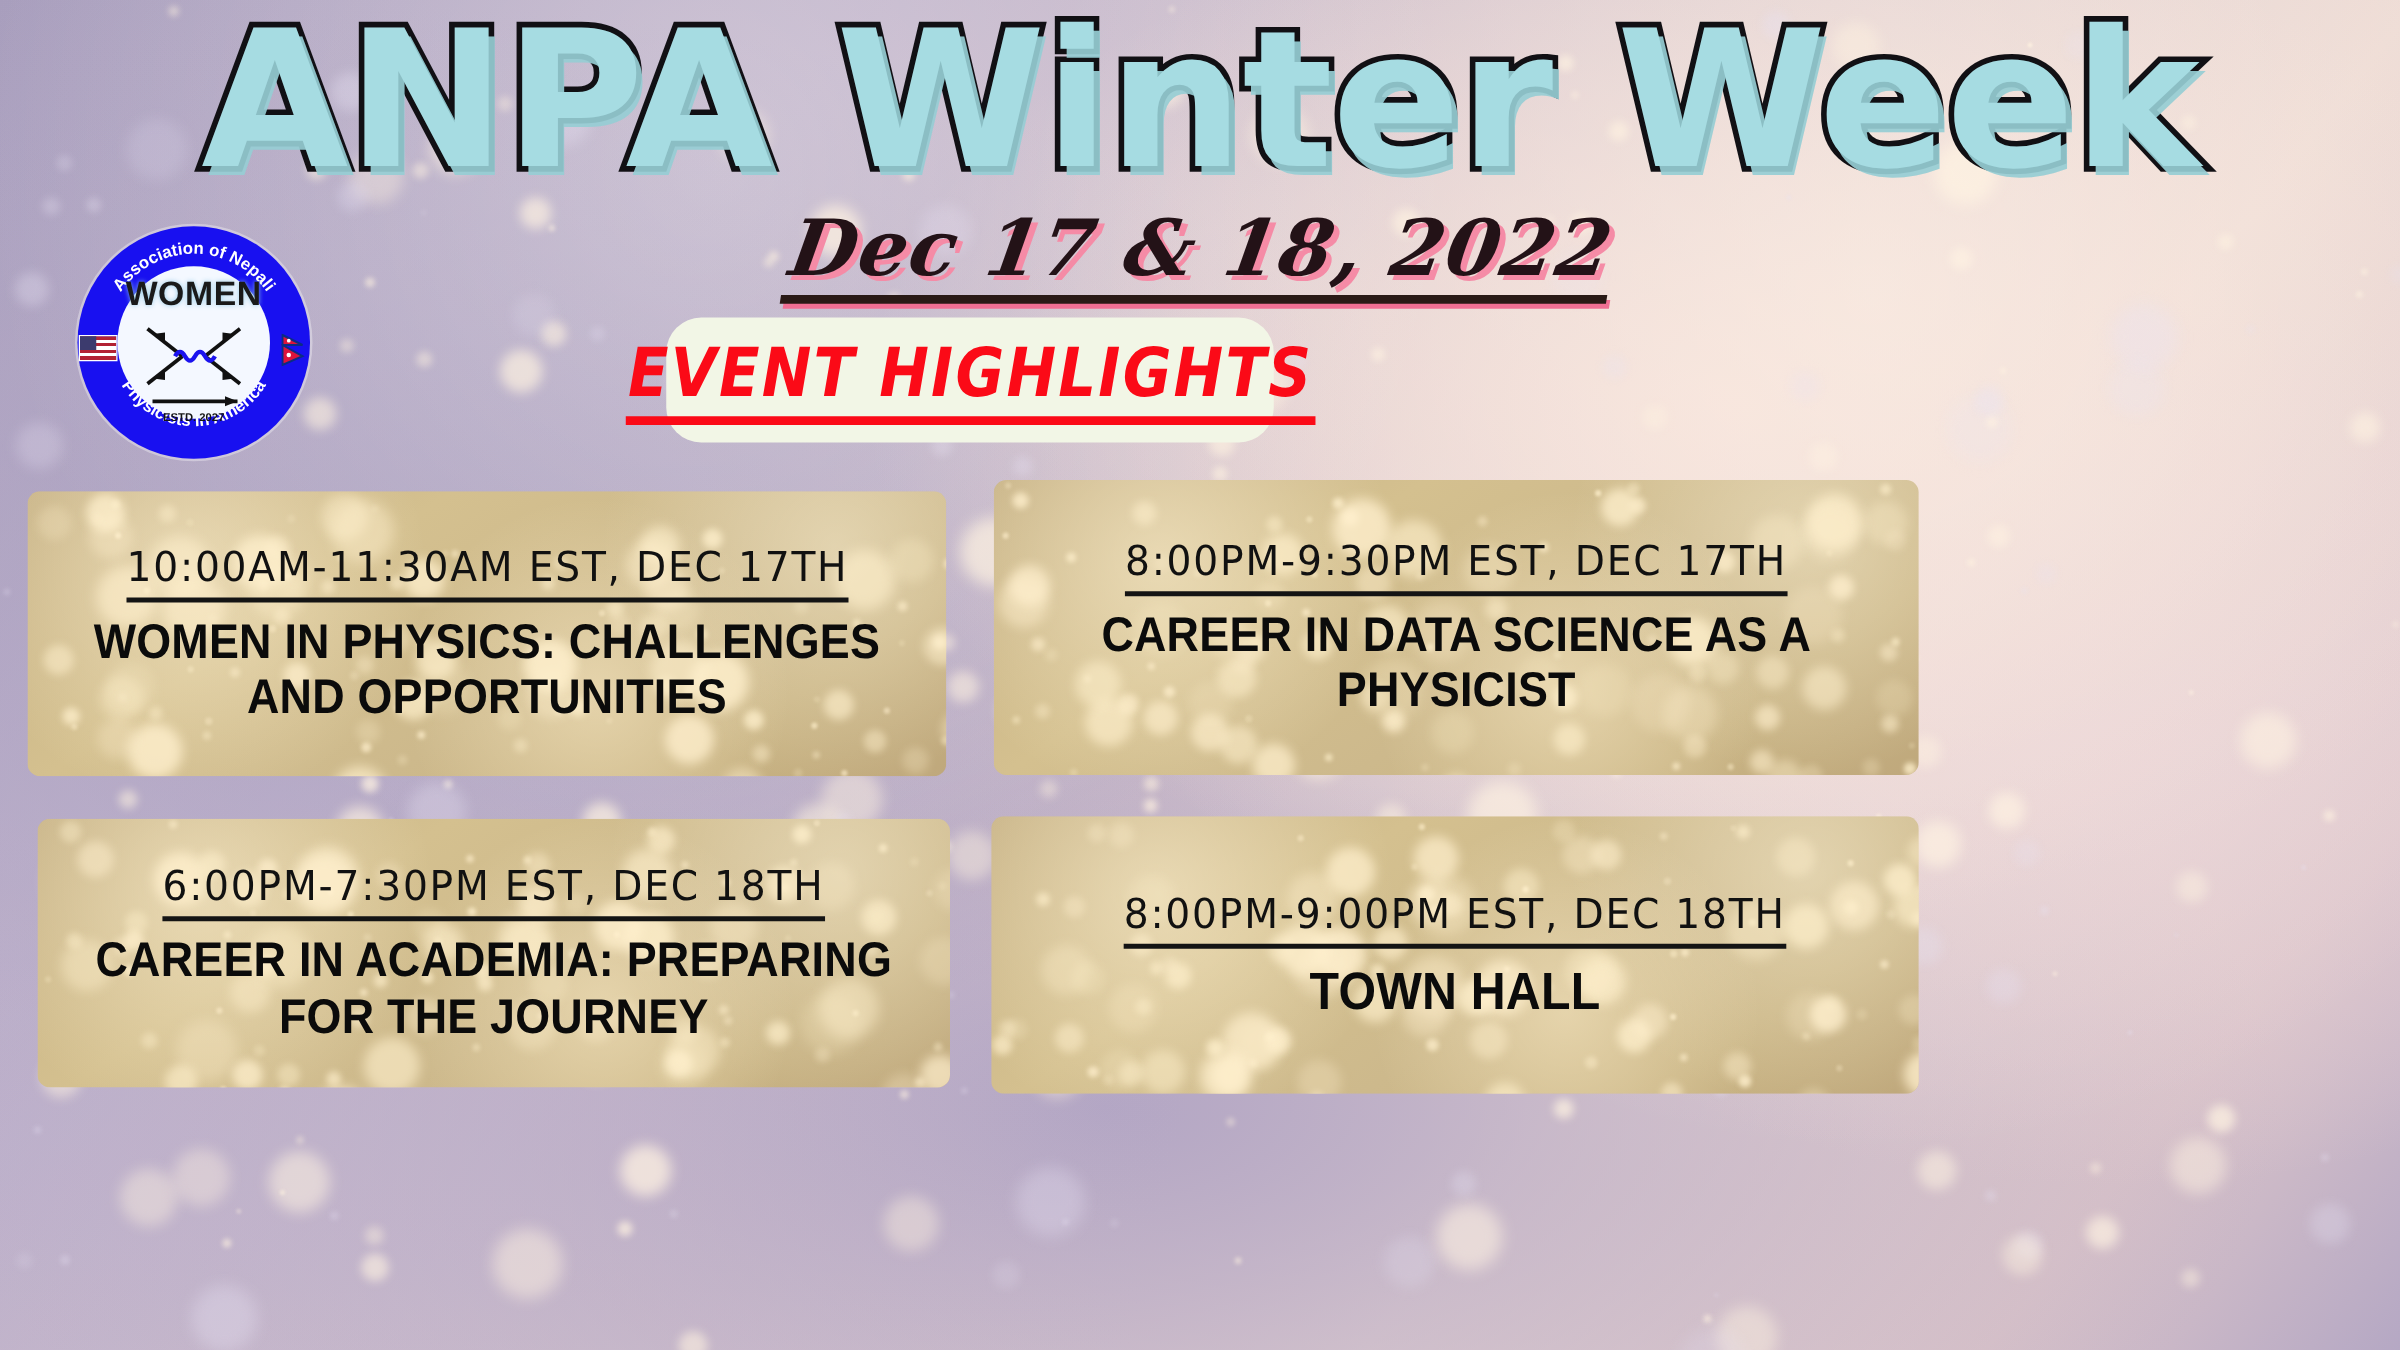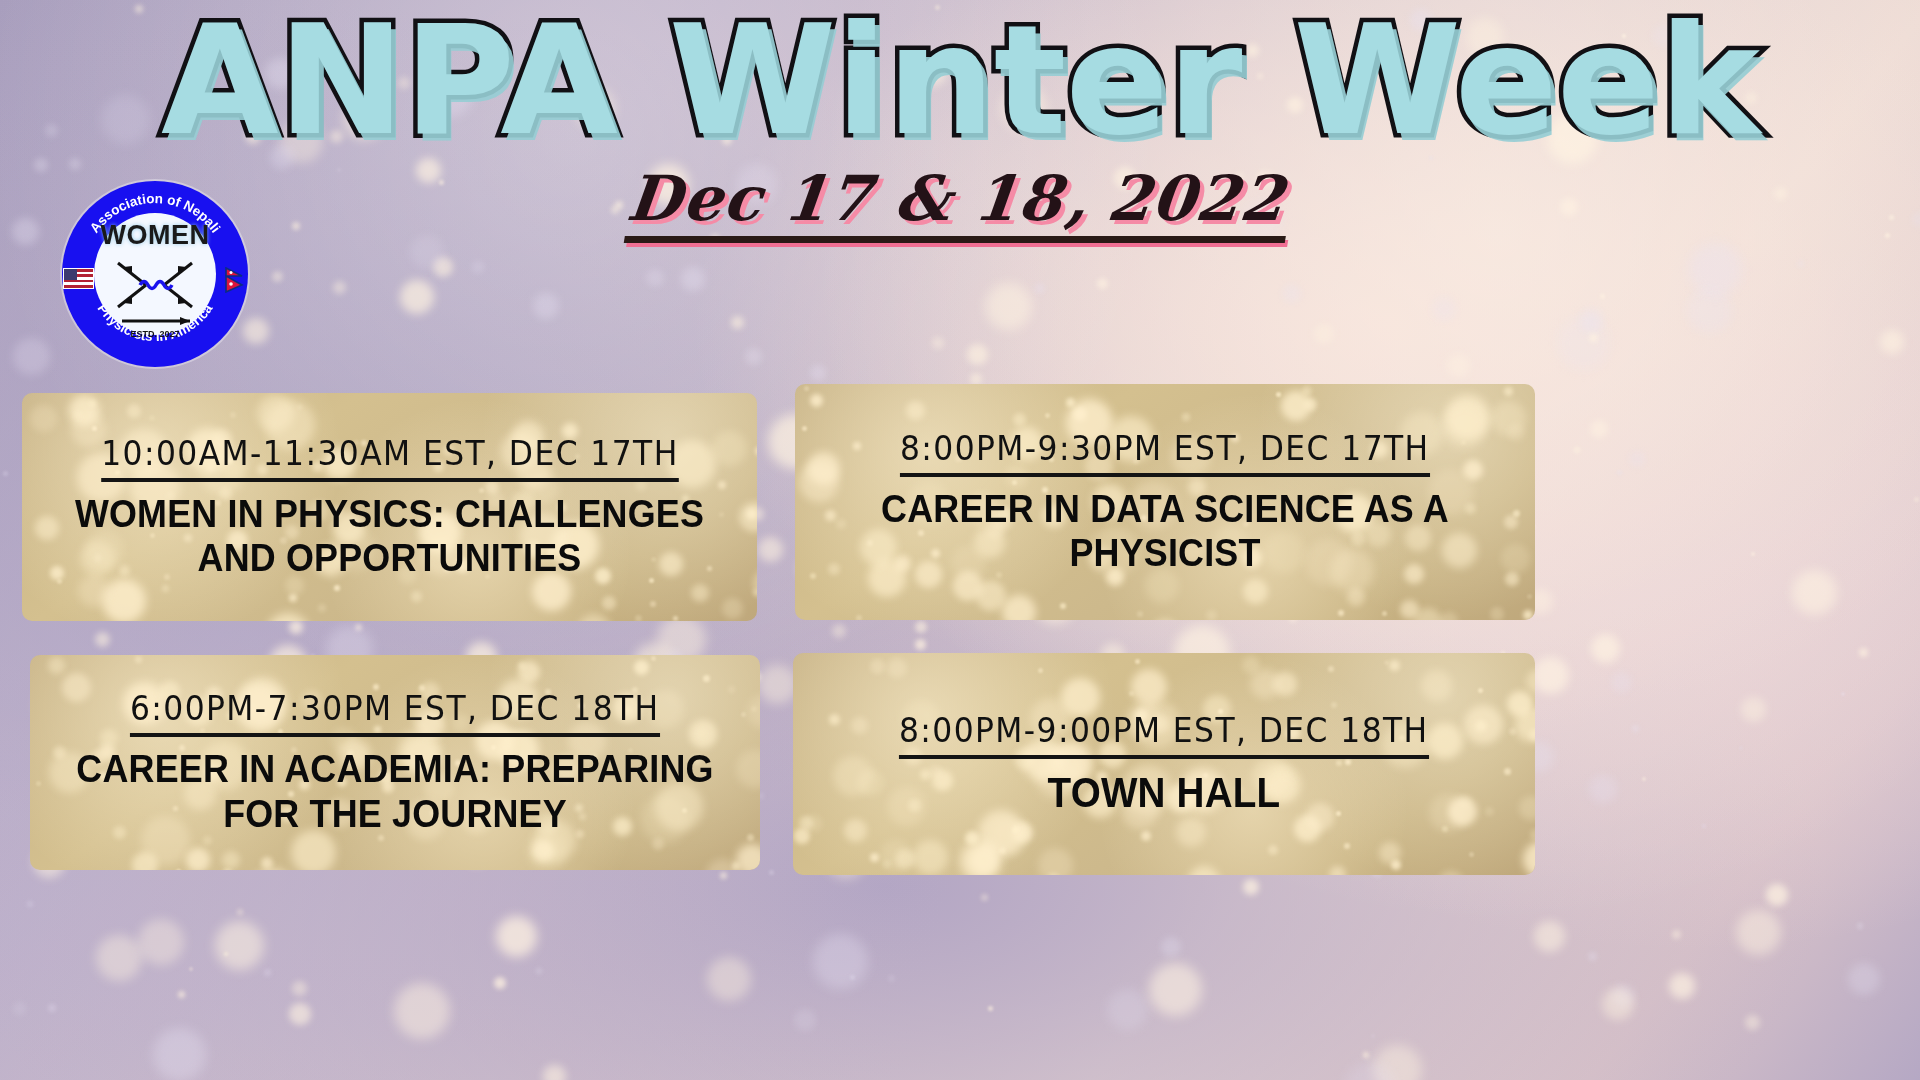--- a/index.html
+++ b/index.html
@@ -461,20 +461,23 @@
       <div class="bok" style="left:1372px;top:867px;width:10px;height:10px;background:rgba(232,226,244,0.35);filter:blur(2.7px);"></div>
       <div class="bok" style="left:135px;top:5px;width:8px;height:8px;background:rgba(255,243,226,0.54);filter:blur(2.5px);"></div>
     </div>
 
   <div id="title">ANPA Winter Week</div>
 
   <div id="date-wrap">
     <span id="date-line">Dec 17 &amp; 18, 2022</span>
   </div>
 
+  <div id="hl-panel">
+    <span id="hl-text">EVENT  HIGHLIGHTS</span>
+  </div>
 
   <div id="logo">
     <div class="logo-ring"></div>
 
     <svg viewBox="0 0 186 186" class="logo-arc-text">
       <defs>
         <path id="arcTop" d="M 22,93 A 71,71 0 0 1 164,93"></path>
         <path id="arcBot" d="M 26,93 A 67,67 0 0 0 160,93"></path>
       </defs>
       <text><textPath href="#arcTop" startOffset="50%" text-anchor="middle">Association of Nepali</textPath></text>

